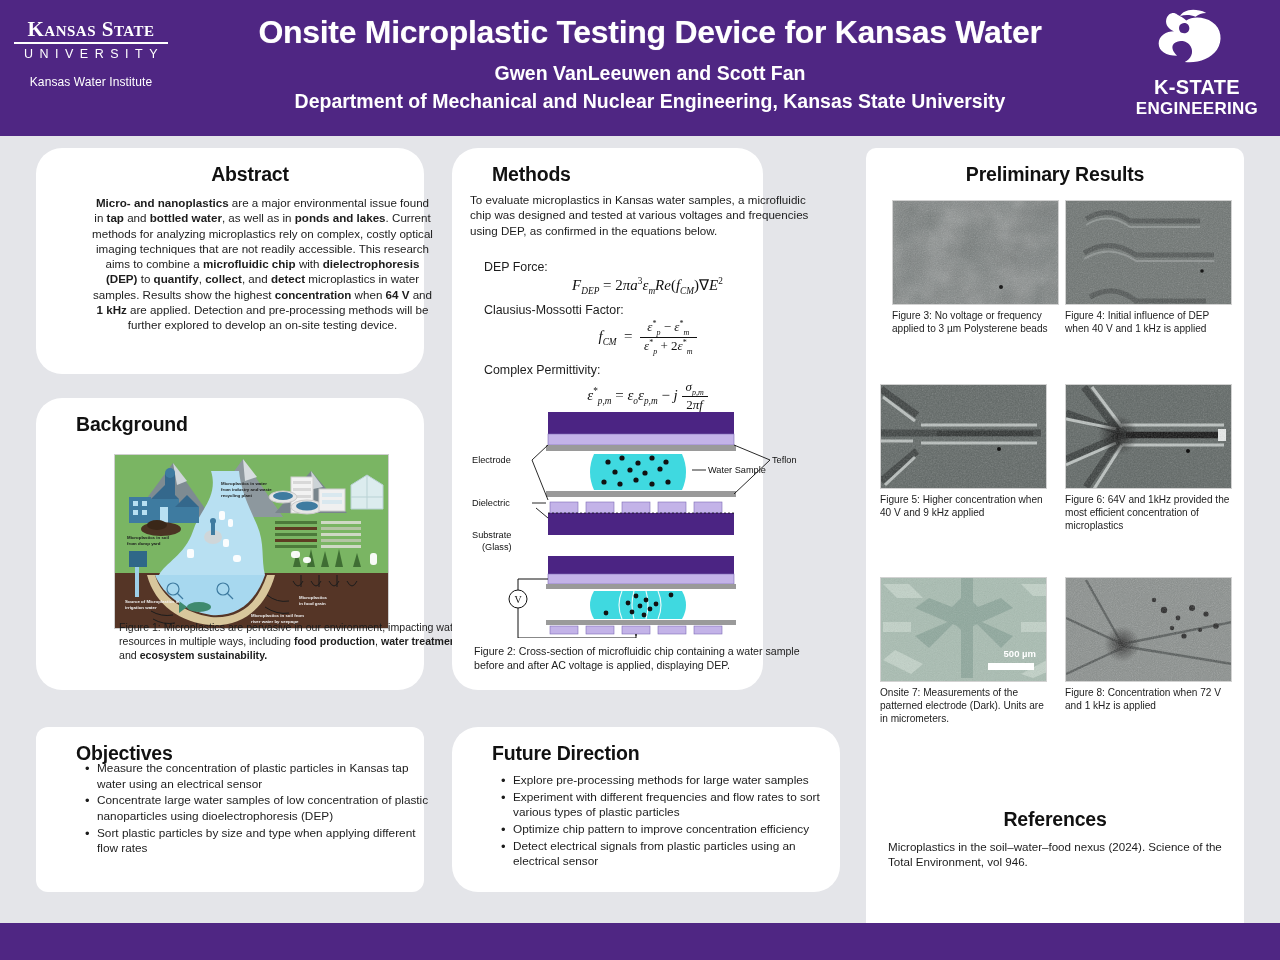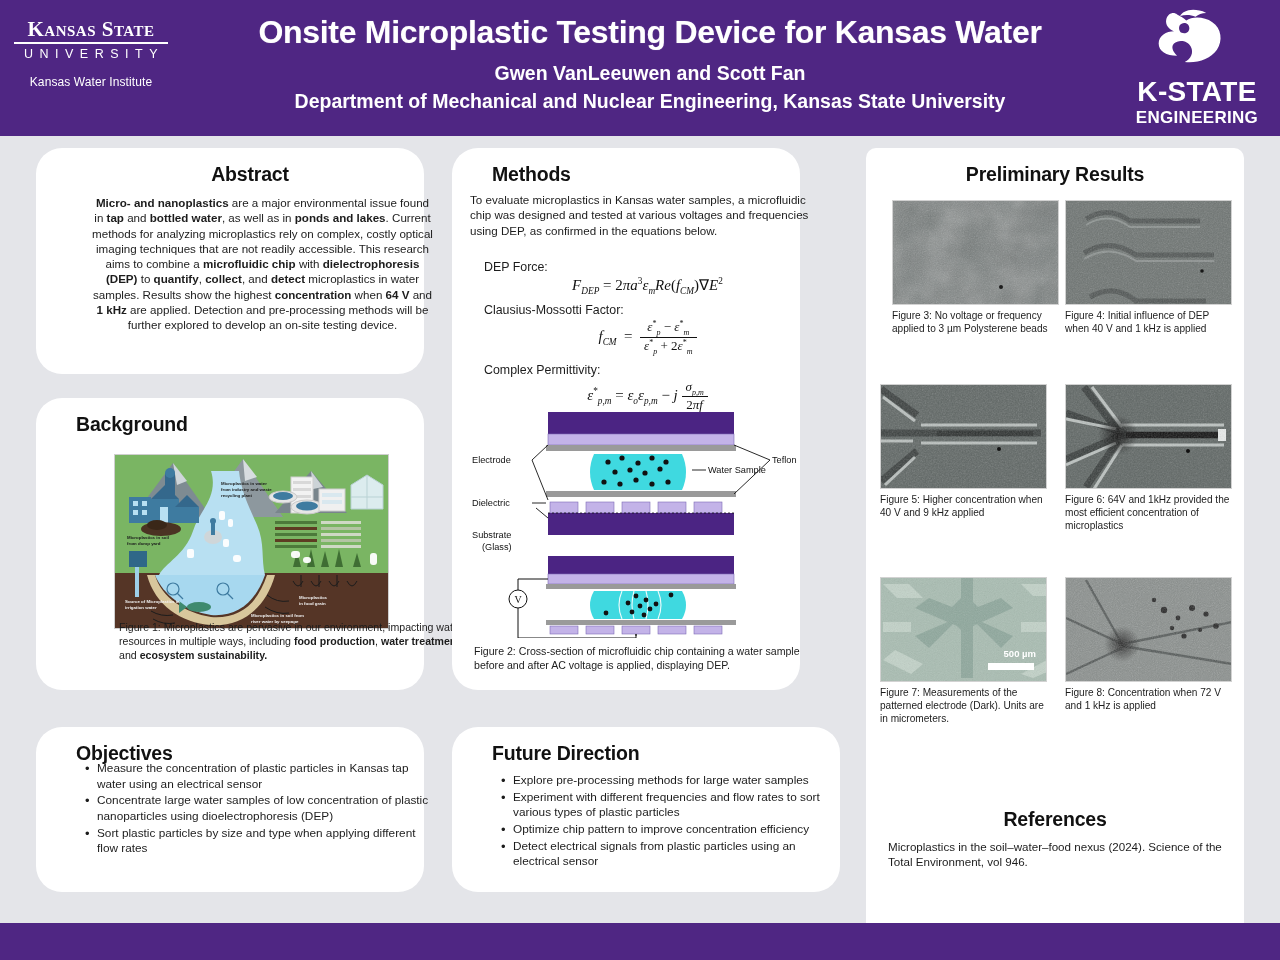--- a/index.html
+++ b/index.html
@@ -42,21 +42,21 @@
     line-height: 1.15; text-shadow: 0 0 1px rgba(255,255,255,.4);
   }
   .poster-authors { font-size: 19.5px; font-weight: bold; margin-top: 11px; }
   .poster-dept { font-size: 19.5px; font-weight: bold; margin-top: 5px; }
 
   .header-right {
     position: absolute; right: 4px; top: 6px; width: 158px;
     text-align: center; color: #fff;
   }
   .powercat { width: 92px; height: 62px; margin: 2px auto 6px auto; display:block; }
-  .kstate-txt { font-size: 28px; font-weight: bold; letter-spacing: .3px; line-height: 1.15; }
+  .kstate-txt { font-size: 20px; font-weight: bold; letter-spacing: .3px; line-height: 1.15; }
   .eng-txt { font-size: 17px; font-weight: bold; letter-spacing: .3px; }
 
   
   .footer {
     position: absolute; left: 0; top: 923px; width: 1280px; height: 37px;
     background: #4f2683;
   }
 
   
   .card {
@@ -86,25 +86,25 @@
   #card-abstract { left: 36px; top: 148px; width: 388px; height: 226px; text-align: center; }
   #abstract-body { position: absolute; left: 56px; top: 47px; width: 341px; }
 
   
   #card-background { left: 36px; top: 398px; width: 388px; height: 292px; }
   #bg-figure { position: absolute; left: 78px; top: 56px; width: 275px; height: 175px;
                border: 1px solid #cfcfcf; overflow:hidden; }
   #bg-caption { position: absolute; left: 56px; top: 223px; width: 344px; margin-left: 27px; }
 
   
-  #card-objectives { left: 36px; top: 727px; width: 388px; height: 165px; }
+  #card-objectives { left: 36px; top: 727px; width: 388px; height: 165px; border-radius: 12px; }
   #obj-list { position: absolute; left: 48px; top: 34px; width: 346px; }
 
   
-  #card-methods { left: 452px; top: 148px; width: 348px; height: 542px; }
+  #card-methods { left: 452px; top: 148px; width: 311px; height: 542px; }
   #methods-intro { position: absolute; left: 18px; top: 44px; width: 345px; }
   #methods-eqs { position: absolute; left: 18px; top: 112px; width: 355px; }
   .eq-label { font-size: 12.4px; color: #1c1c1c; margin-left: 14px; }
   .eq {
     font-family: "Liberation Serif", serif;
     text-align: center; margin: 2px 0 7px 0; color: #111;
   }
   .eq i { font-style: italic; }
   .frac { display: inline-block; vertical-align: middle; text-align: center; }
   .frac .num { display: block; border-bottom: 1.4px solid #111; padding: 0 4px; }
@@ -592,21 +592,21 @@
             <polygon points="2,82 30,96 42,86 14,72"></polygon>
             <polygon points="140,6 166,6 166,18 152,18"></polygon>
             <polygon points="140,44 166,44 166,54 140,54"></polygon>
             <polygon points="140,96 166,82 166,94 152,100"></polygon>
           </g>
           <rect width="167" height="105" filter="url(#n7)" opacity=".22"></rect>
         </svg>
         <div class="scalebar-label">500 µm</div>
         <div class="scalebar-bar"></div>
       </div>
-      <div class="res-cap">Figure 7: Measurements of the patterned electrode (Dark). Units are in micrometers.</div>
+      <div class="res-cap">Onsite 7: Measurements of the patterned electrode (Dark). Units are in micrometers.</div>
     </div>
 
     <div class="res-cell" style="left:185px; top:377px;">
       <div class="res-img">
         <svg viewBox="0 0 167 105" width="167" height="105">
           <defs>
             <filter id="n8">
                 <feTurbulence type="fractalNoise" baseFrequency="0.95" numOctaves="4"></feTurbulence>
               <feColorMatrix type="saturate" values="0"></feColorMatrix>
               </filter>

